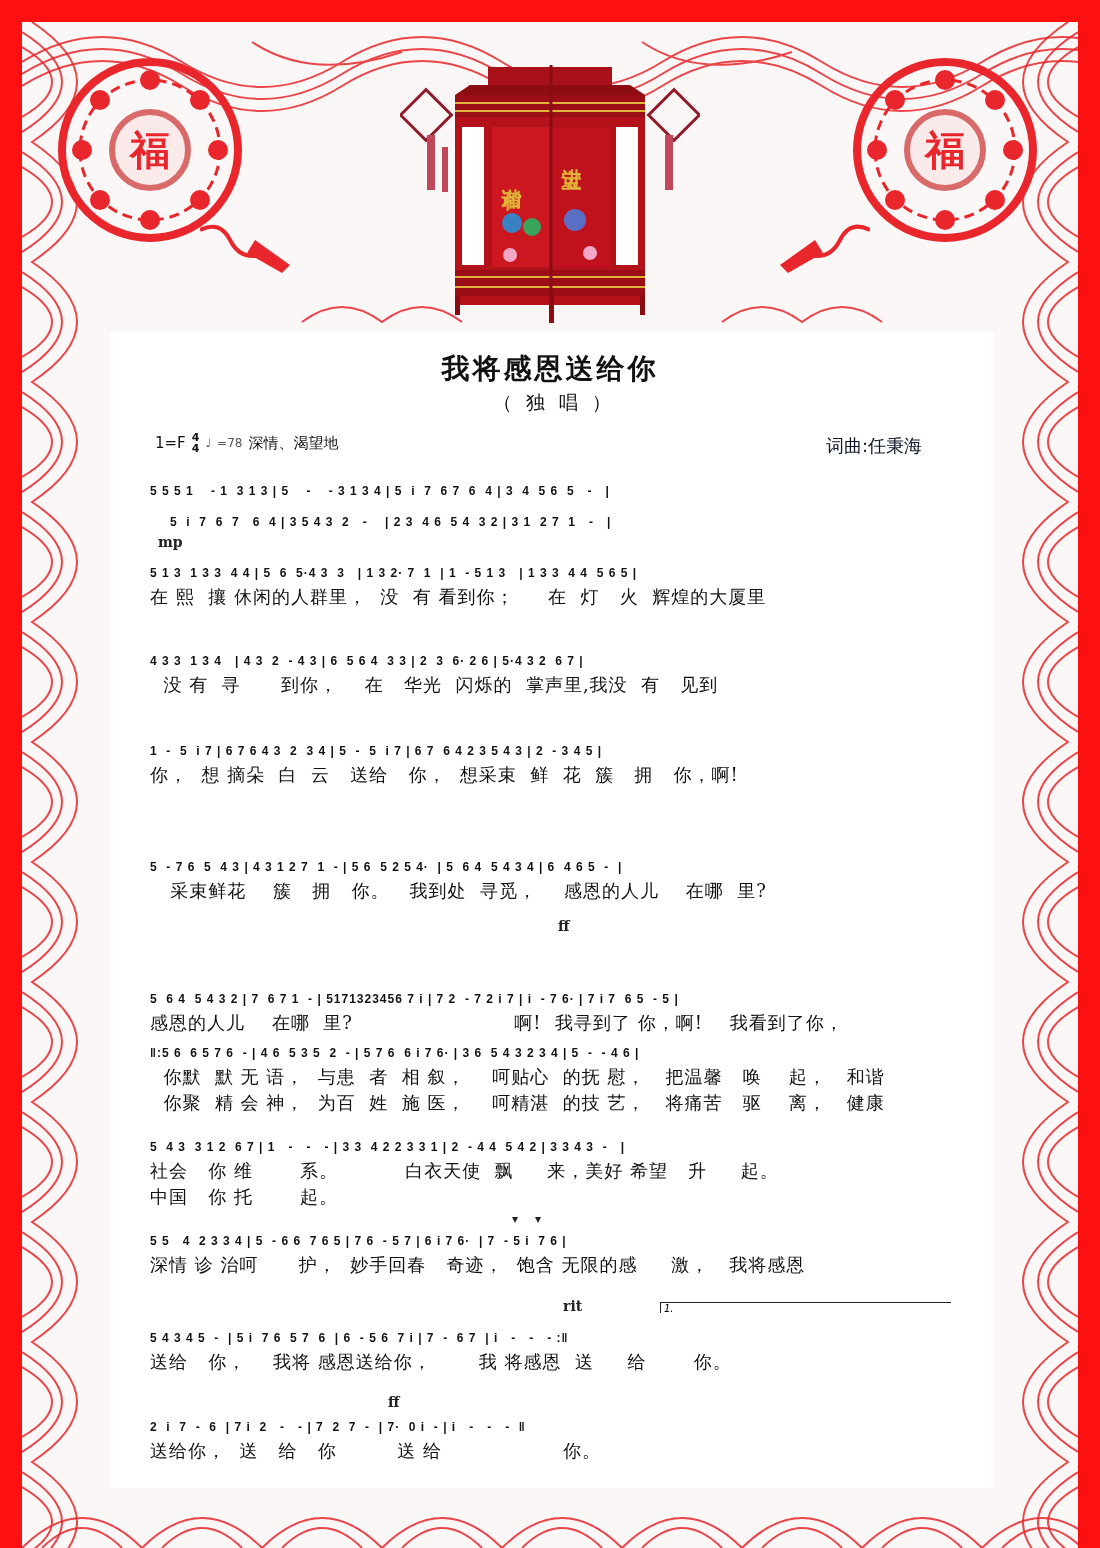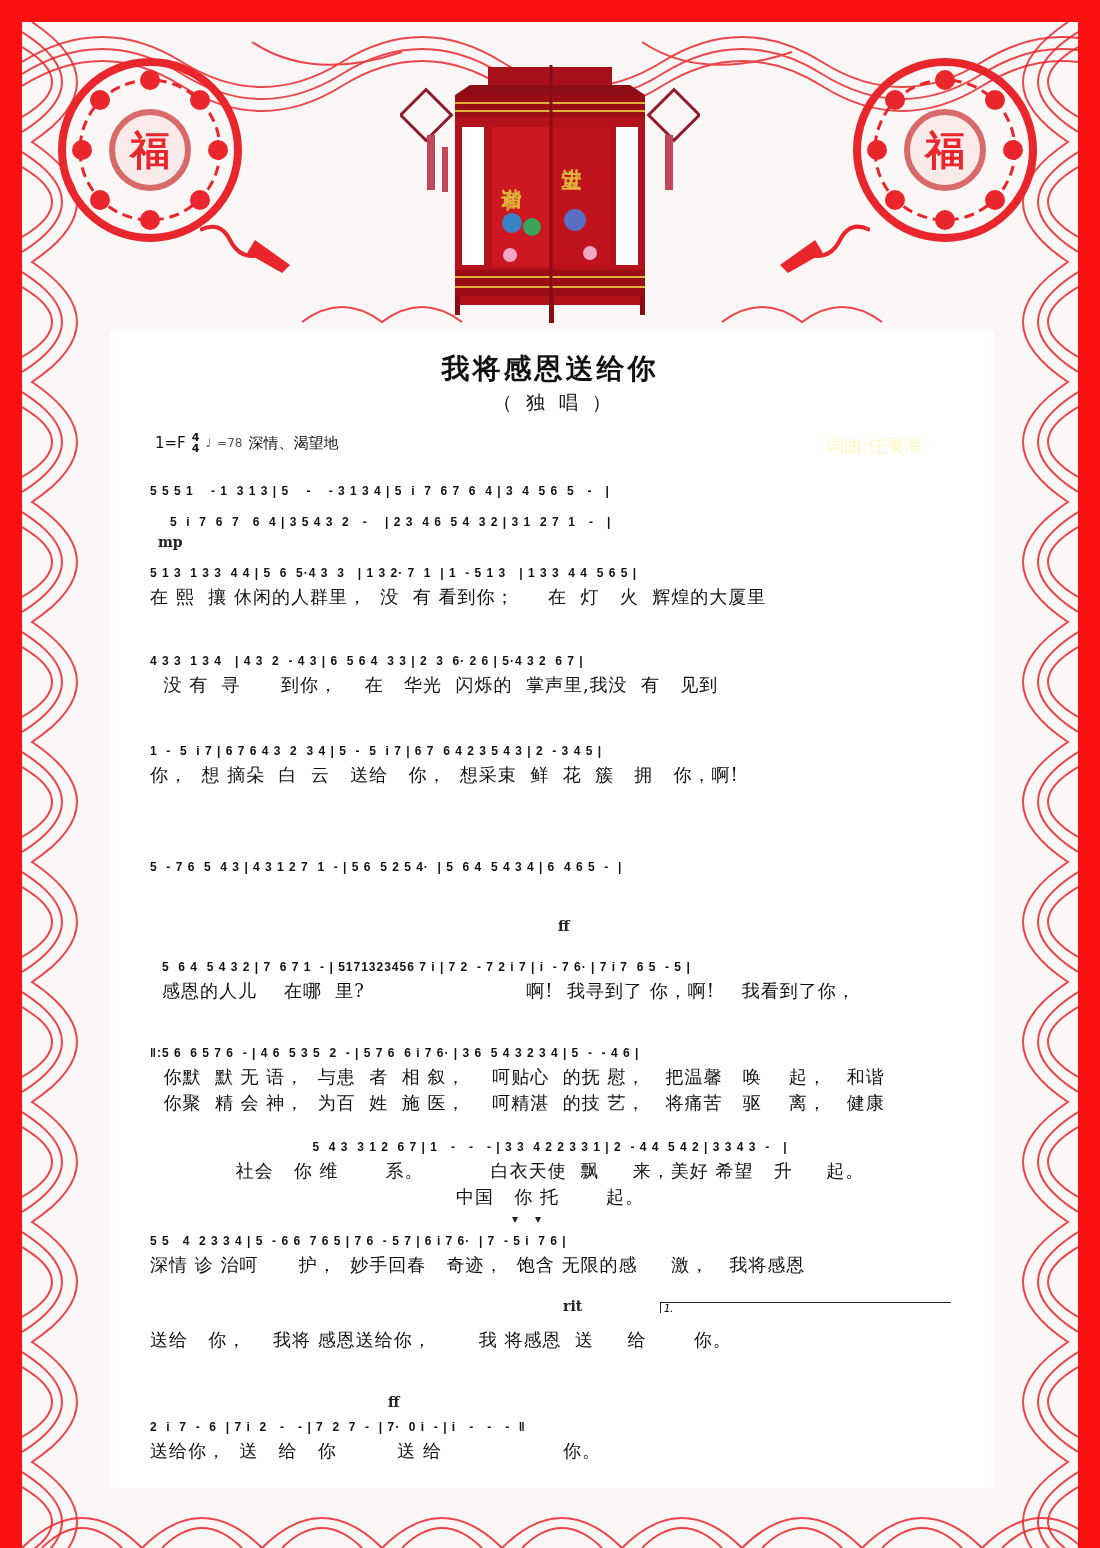--- a/index.html
+++ b/index.html
@@ -42,21 +42,21 @@
     position: absolute; left: 4px; width: 1100px; top: 390px; text-align: center;
     font-family: "DejaVu Sans", sans-serif; font-size: 19px; color: #111; letter-spacing: 4px;
   }
   .meta-left {
     position: absolute; left: 155px; top: 432px; font-size: 15px; color: #111;
     display: flex; align-items: center; gap: 6px;
   }
   .timesig { display: inline-flex; flex-direction: column; align-items: center; font-size: 11px; line-height: 11px; font-weight: bold; }
   .tempo-note { font-size: 12px; color: #555; }
   .meta-right {
-    position: absolute; left: 826px; top: 434px; font-size: 18px; color: #fef9c3;
+    position: absolute; left: 826px; top: 434px; font-size: 18px; color: #0f172a;
   }
 
   .line {
     position: absolute; left: 150px; width: 800px;
     font-family: "Liberation Sans", "DejaVu Sans", sans-serif;
   }
   .notes {
     font-size: 12px; font-weight: bold; color: #111; white-space: pre;
     letter-spacing: 1px; height: 22px; line-height: 22px;
     text-decoration: none;
@@ -257,38 +257,40 @@
 <div class="line" style="top:650px;">
   <div class="notes">4 3 3  1 3 4   | 4 3  2  - 4 3 | 6  5 6 4  3 3 | 2  3  6· 2 6 | 5·4 3 2  6 7 |</div>
   <div class="lyric">  没 有  寻      到你，    在   华光  闪烁的  掌声里,我没  有   见到</div>
 </div>
 <div class="line" style="top:740px;">
   <div class="notes">1  -  5  i 7 | 6 7 6 4 3  2  3 4 | 5  -  5  i 7 | 6 7  6 4 2 3 5 4 3 | 2  - 3 4 5 |</div>
   <div class="lyric">你，  想 摘朵  白  云   送给   你，  想采束  鲜  花  簇   拥   你，啊!</div>
 </div>
 <div class="line" style="top:856px;">
   <div class="notes">5  - 7 6  5  4 3 | 4 3 1 2 7  1  - | 5 6  5 2 5 4·  | 5  6 4  5 4 3 4 | 6  4 6 5  -  |</div>
-</div>
-<div class="line" style="top:956px;margin-left:12px;">
+  <div class="lyric">   采束鲜花    簇   拥   你。   我到处  寻觅，    感恩的人儿    在哪  里?</div>
+</div>
+<div class="line" style="top:988px;">
   <div class="notes">5  6 4  5 4 3 2 | 7  6 7 1  - | 5171323456 7 i | 7 2  - 7 2 i 7 | i  - 7 6· | 7 i 7  6 5  - 5 |</div>
   <div class="lyric">感恩的人儿    在哪  里?                        啊!  我寻到了 你，啊!    我看到了你，</div>
 </div>
 <div class="line" style="top:1042px;">
   <div class="notes">‖:5 6  6 5 7 6  - | 4 6  5 3 5  2  - | 5 7 6  6 i 7 6· | 3 6  5 4 3 2 3 4 | 5  -  - 4 6 |</div>
   <div class="lyric">  你默  默 无 语，  与患  者  相 叙，    呵贴心  的抚 慰，   把温馨   唤    起，   和谐</div>
   <div class="lyric">  你聚  精 会 神，  为百  姓  施 医，    呵精湛  的技 艺，   将痛苦   驱    离，   健康</div>
 </div>
-<div class="line" style="top:1136px;text-align:center;">
+<div class="line" style="top:1136px;">
   <div class="notes">5  4 3  3 1 2  6 7 | 1   -   -   - | 3 3  4 2 2 3 3 1 | 2  - 4 4  5 4 2 | 3 3 4 3  -   |</div>
   <div class="lyric">社会   你 维       系。          白衣天使  飘     来，美好 希望   升     起。</div>
   <div class="lyric">中国   你 托       起。</div>
 </div>
 <div class="line" style="top:1230px;">
   <div class="notes">5 5   4  2 3 3 4 | 5  - 6 6  7 6 5 | 7 6  - 5 7 | 6 i 7 6·  | 7  - 5 i  7 6 |</div>
   <div class="lyric">深情 诊 治呵      护，  妙手回春   奇迹，  饱含 无限的感     激，   我将感恩</div>
 </div>
 <div class="line" style="top:1327px;">
+  <div class="notes">5 4 3 4 5  -  | 5 i  7 6  5 7  6  | 6  - 5 6  7 i | 7  -  6 7  | i   -   -   - :‖</div>
   <div class="lyric">送给   你，    我将 感恩送给你，       我 将感恩  送     给       你。</div>
 </div>
 <div class="line" style="top:1416px;">
   <div class="notes">2  i  7  -  6  | 7 i  2   -   - | 7  2  7  -  | 7·  0 i  - | i   -   -   -  ‖</div>
   <div class="lyric">送给你，  送   给   你         送 给                  你。</div>
 </div>
 
 </body></html>

